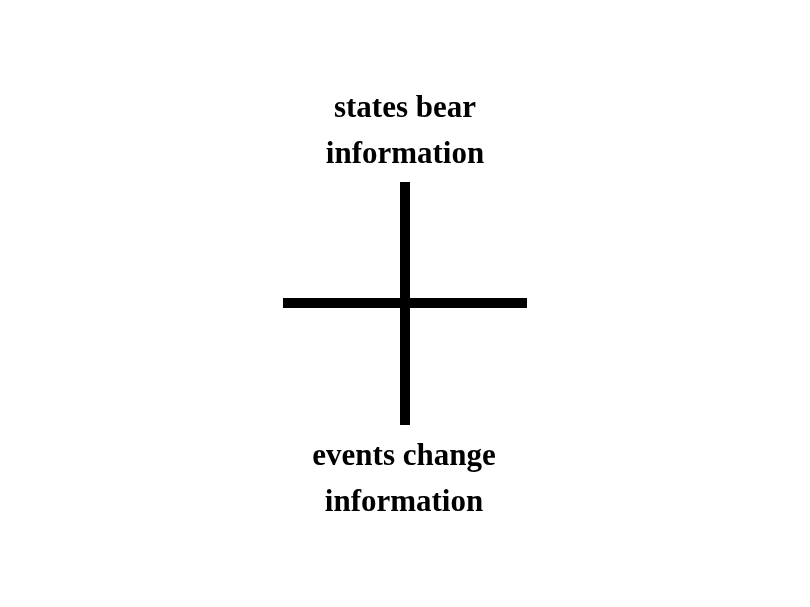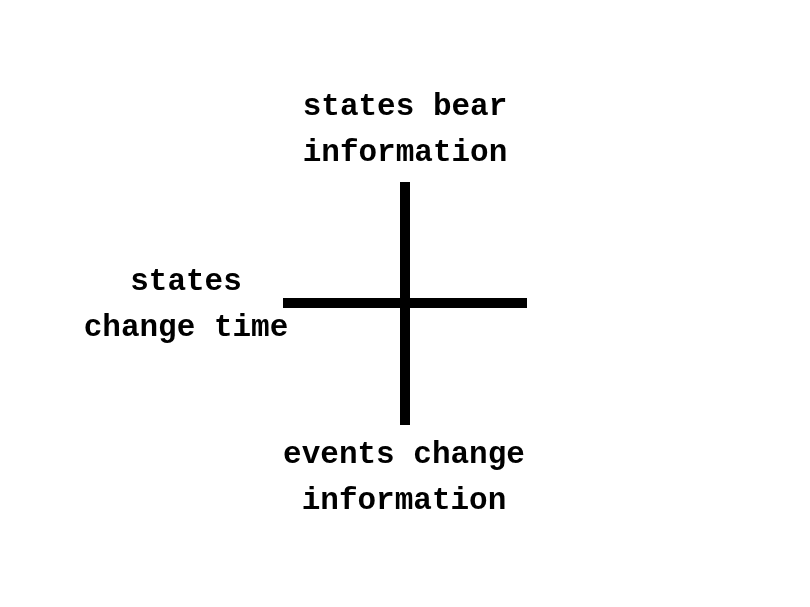--- a/index.html
+++ b/index.html
@@ -10,21 +10,21 @@
   html, body {
     margin: 0;
     padding: 0;
   }
   .canvas {
     position: relative;
     width: 668px;
     height: 607px;
     background: var(--background, #ffffff);
     overflow: hidden;
-    font-family: Liberation Mono, monospace;
+    font-family: Liberation Serif, serif;
   }
   .axis {
     position: absolute;
     background: var(--line, #000000);
   }
   .axis-horizontal {
     left: 283px;
     top: 298px;
     width: 244px;
     height: 10px;
@@ -50,22 +50,20 @@
   .label-right  { left: 632px; top: 305px; }
   .label-bottom { left: 404px; top: 478px; }
 </style>
 </head>
 <body>
 
 <div class="canvas">
   <div class="label label-top">states bear
 information</div>
 
-  <div class="label label-left">states
-change time</div>
 
 
   <div class="label label-bottom">events change
 information</div>
 
   <div class="axis axis-horizontal"></div>
 
   <div class="axis axis-vertical"></div>
 </div>
 

